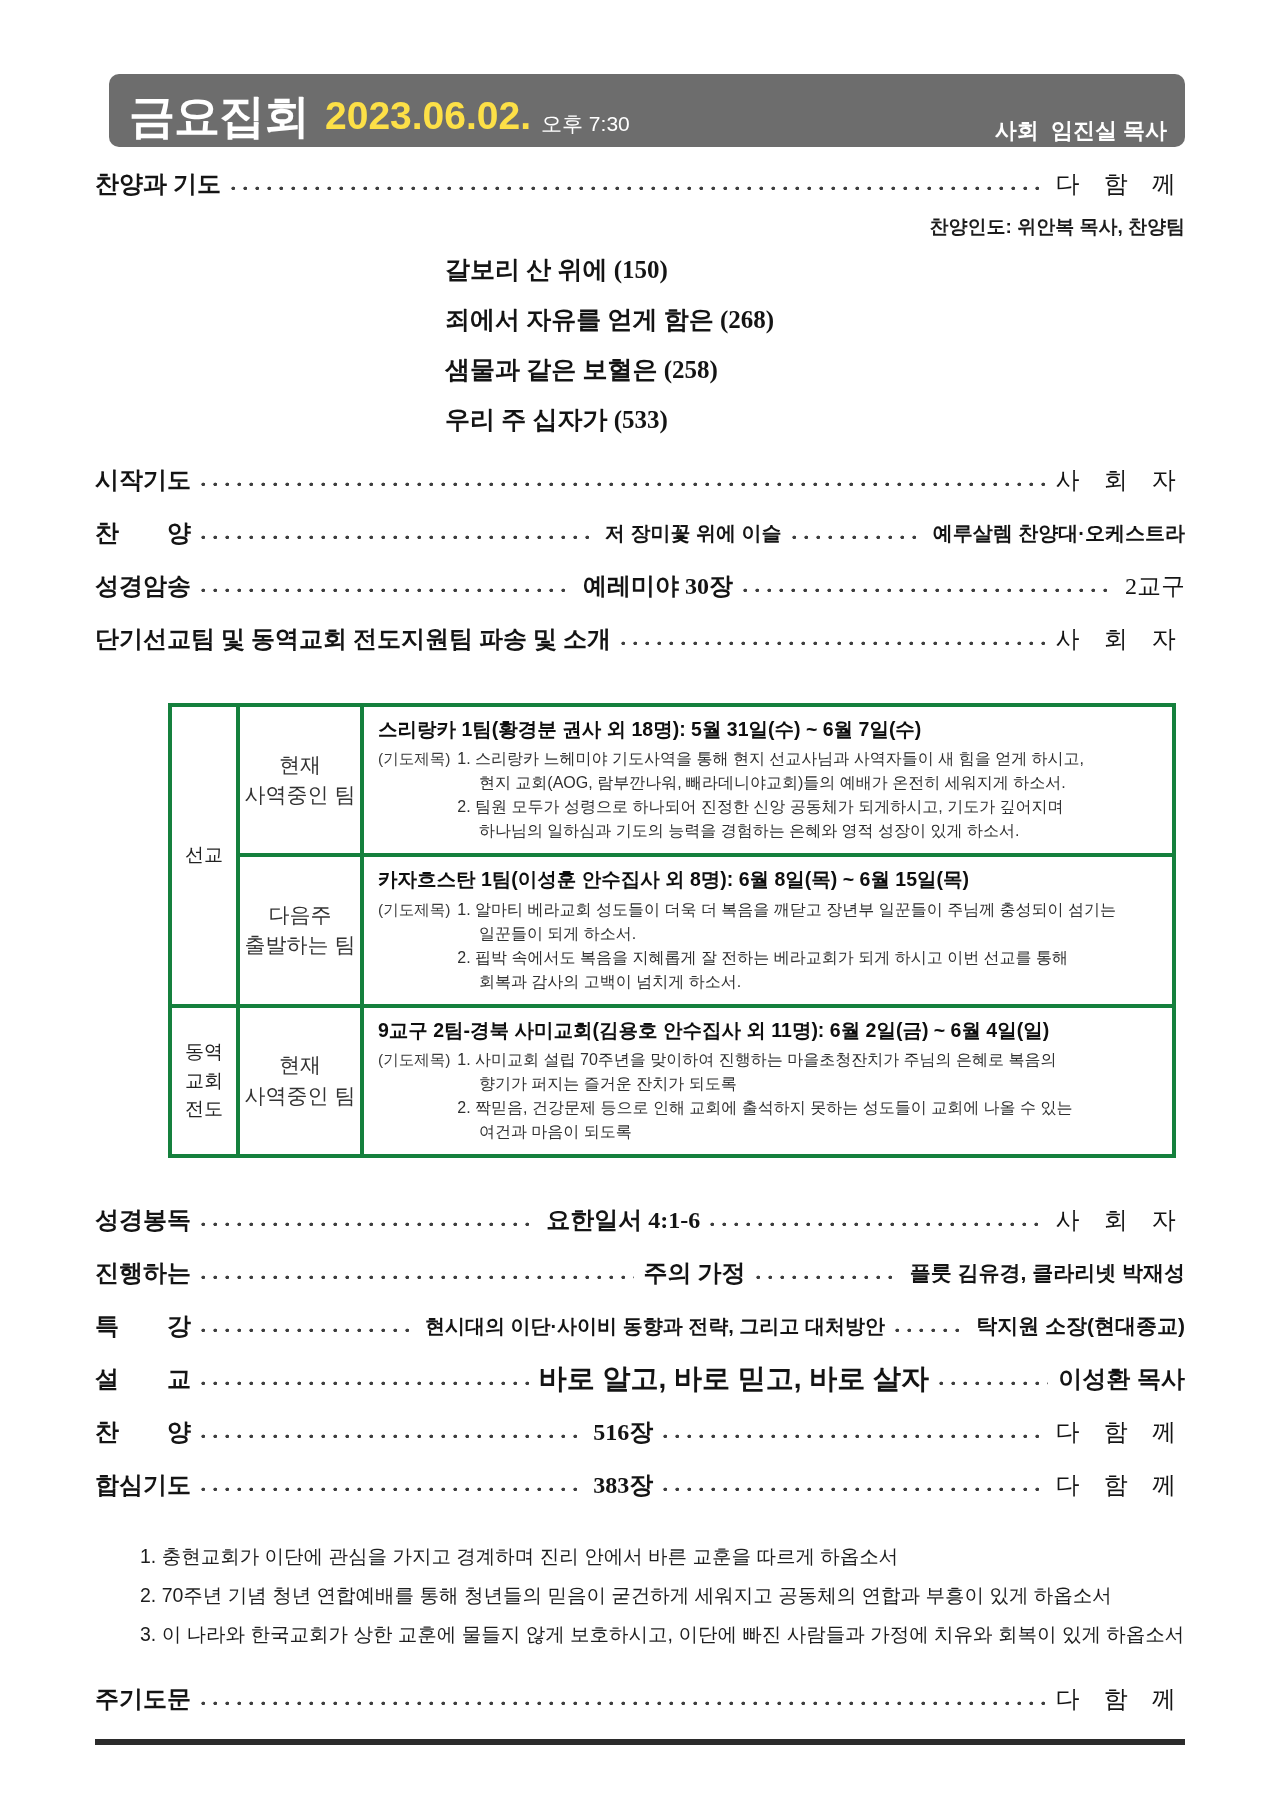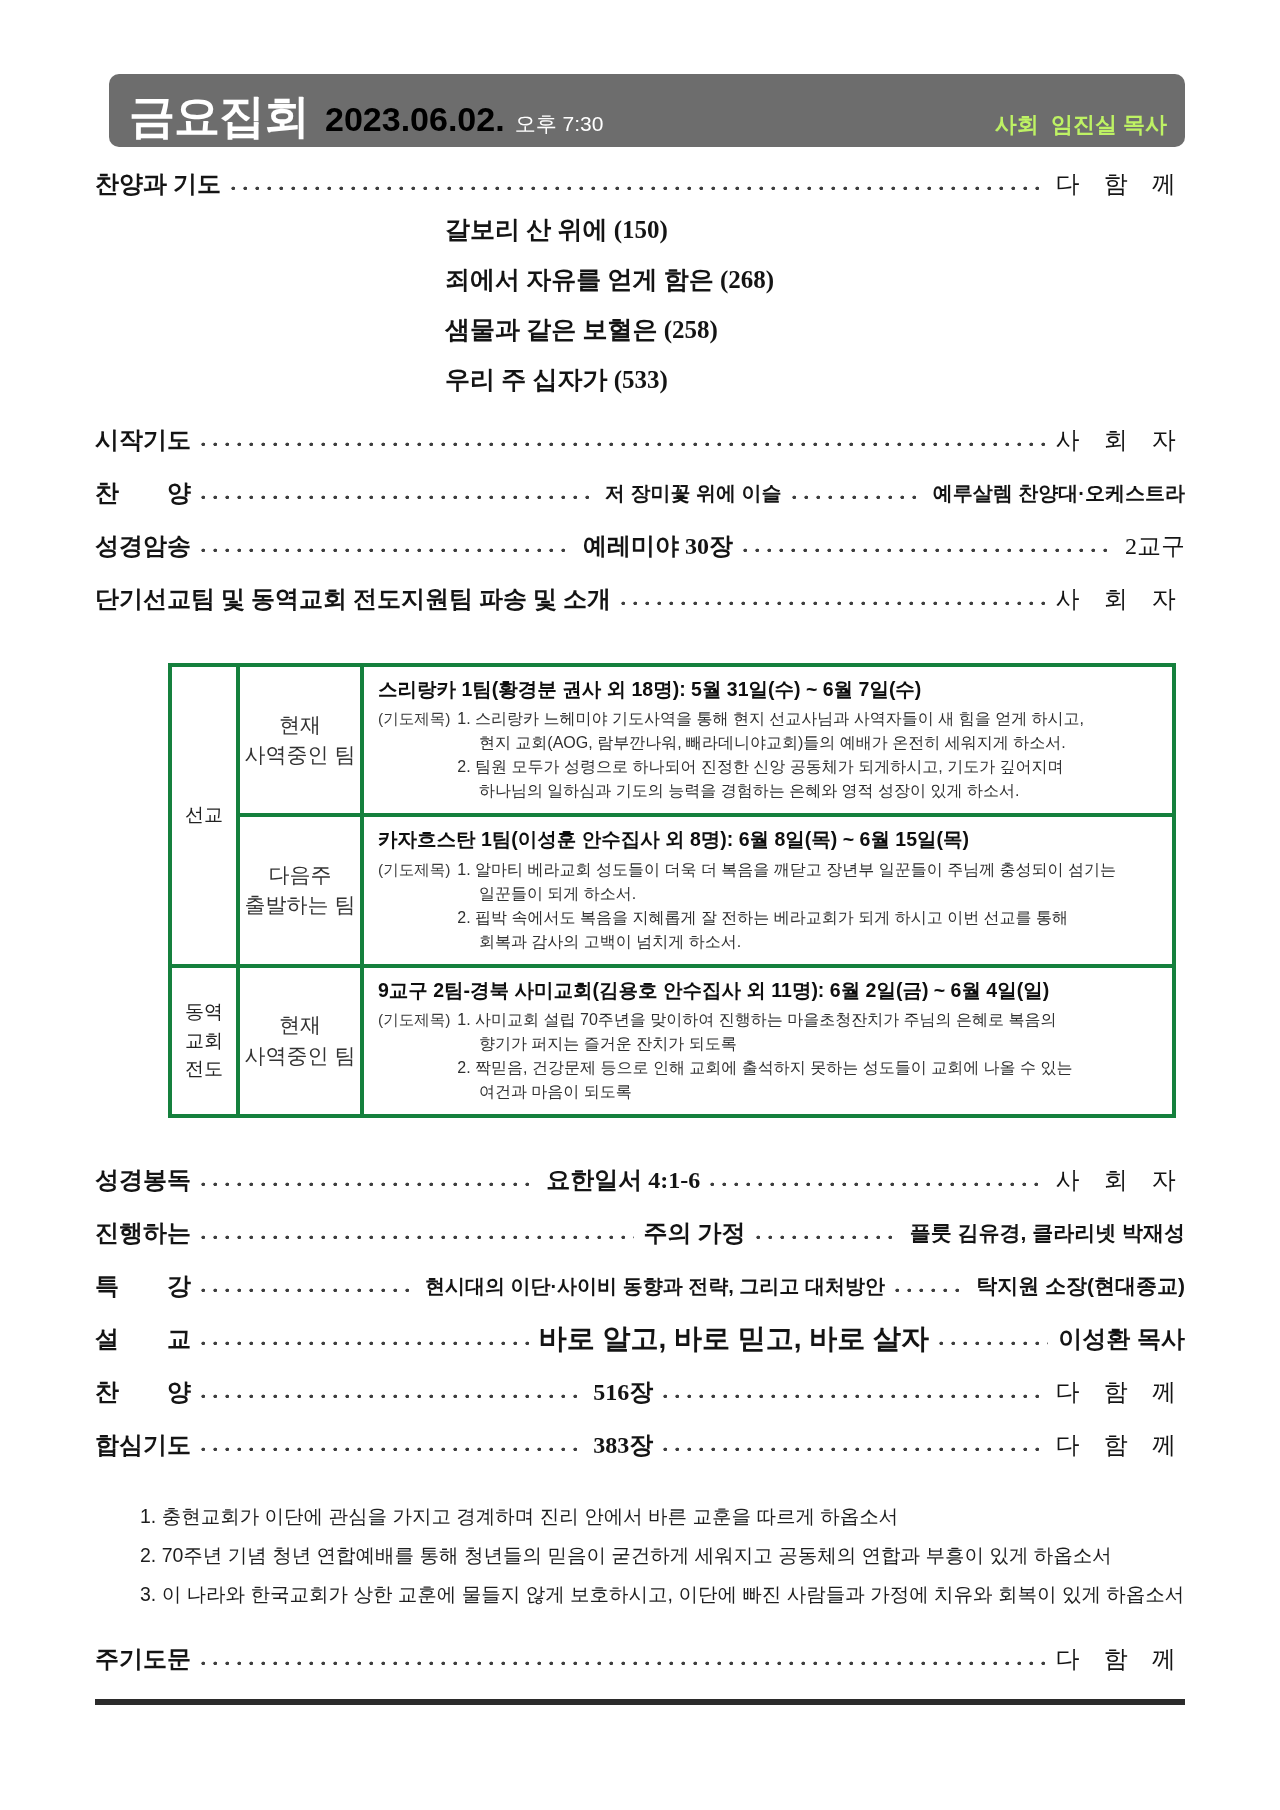--- a/index.html
+++ b/index.html
@@ -22,23 +22,23 @@
     height:73px;
     background:#6d6d6d;
     border-radius:10px;
     display:flex;
     align-items:flex-end;
     padding:0 20px 8px 20px;
     box-sizing:border-box;
     font-family:"Liberation Sans","DejaVu Sans",sans-serif;
   }
   .hb-title{font-size:46px;font-weight:900;color:#fff;letter-spacing:-1px;line-height:1;}
-  .hb-date{font-size:34px;font-weight:800;color:#000000;margin-left:16px;line-height:1.15;}
+  .hb-date{font-size:39px;font-weight:800;color:#fde047;margin-left:16px;line-height:1.15;}
   .hb-time{font-size:21px;font-weight:400;color:#fff;margin-left:10px;line-height:1.5;}
-  .hb-mod{position:absolute;right:18px;bottom:7px;font-size:22px;font-weight:700;color:#bef264;white-space:pre;}
+  .hb-mod{position:absolute;right:18px;bottom:1px;font-size:22px;font-weight:700;color:#ffffff;white-space:pre;}
   
   .prow{
     display:flex;
     align-items:flex-end;
     margin-top:19px;
     min-height:34px;
     font-size:24px;
     line-height:32px;
   }
   .plabel{font-weight:600;white-space:pre;flex:0 0 auto;}
@@ -115,20 +115,21 @@
     <span class="hb-date">2023.06.02.</span>
     <span class="hb-time">오후 7:30</span>
     <span class="hb-mod">사회  임진실 목사</span>
   </div>
 
   <div class="prow">
     <span class="plabel">찬양과 기도</span>
     <span class="dots"></span>
     <span class="pright sp">다 함 께</span>
   </div>
+  <div class="praise-note">찬양인도: 위안복 목사, 찬양팀</div>
 
   <div class="songs">
     <div class="song">갈보리 산 위에 (150)</div>
     <div class="song">죄에서 자유를 얻게 함은 (268)</div>
     <div class="song">샘물과 같은 보혈은 (258)</div>
     <div class="song">우리 주 십자가 (533)</div>
   </div>
 
   <div class="prow gap-lg">
     <span class="plabel">시작기도</span>

